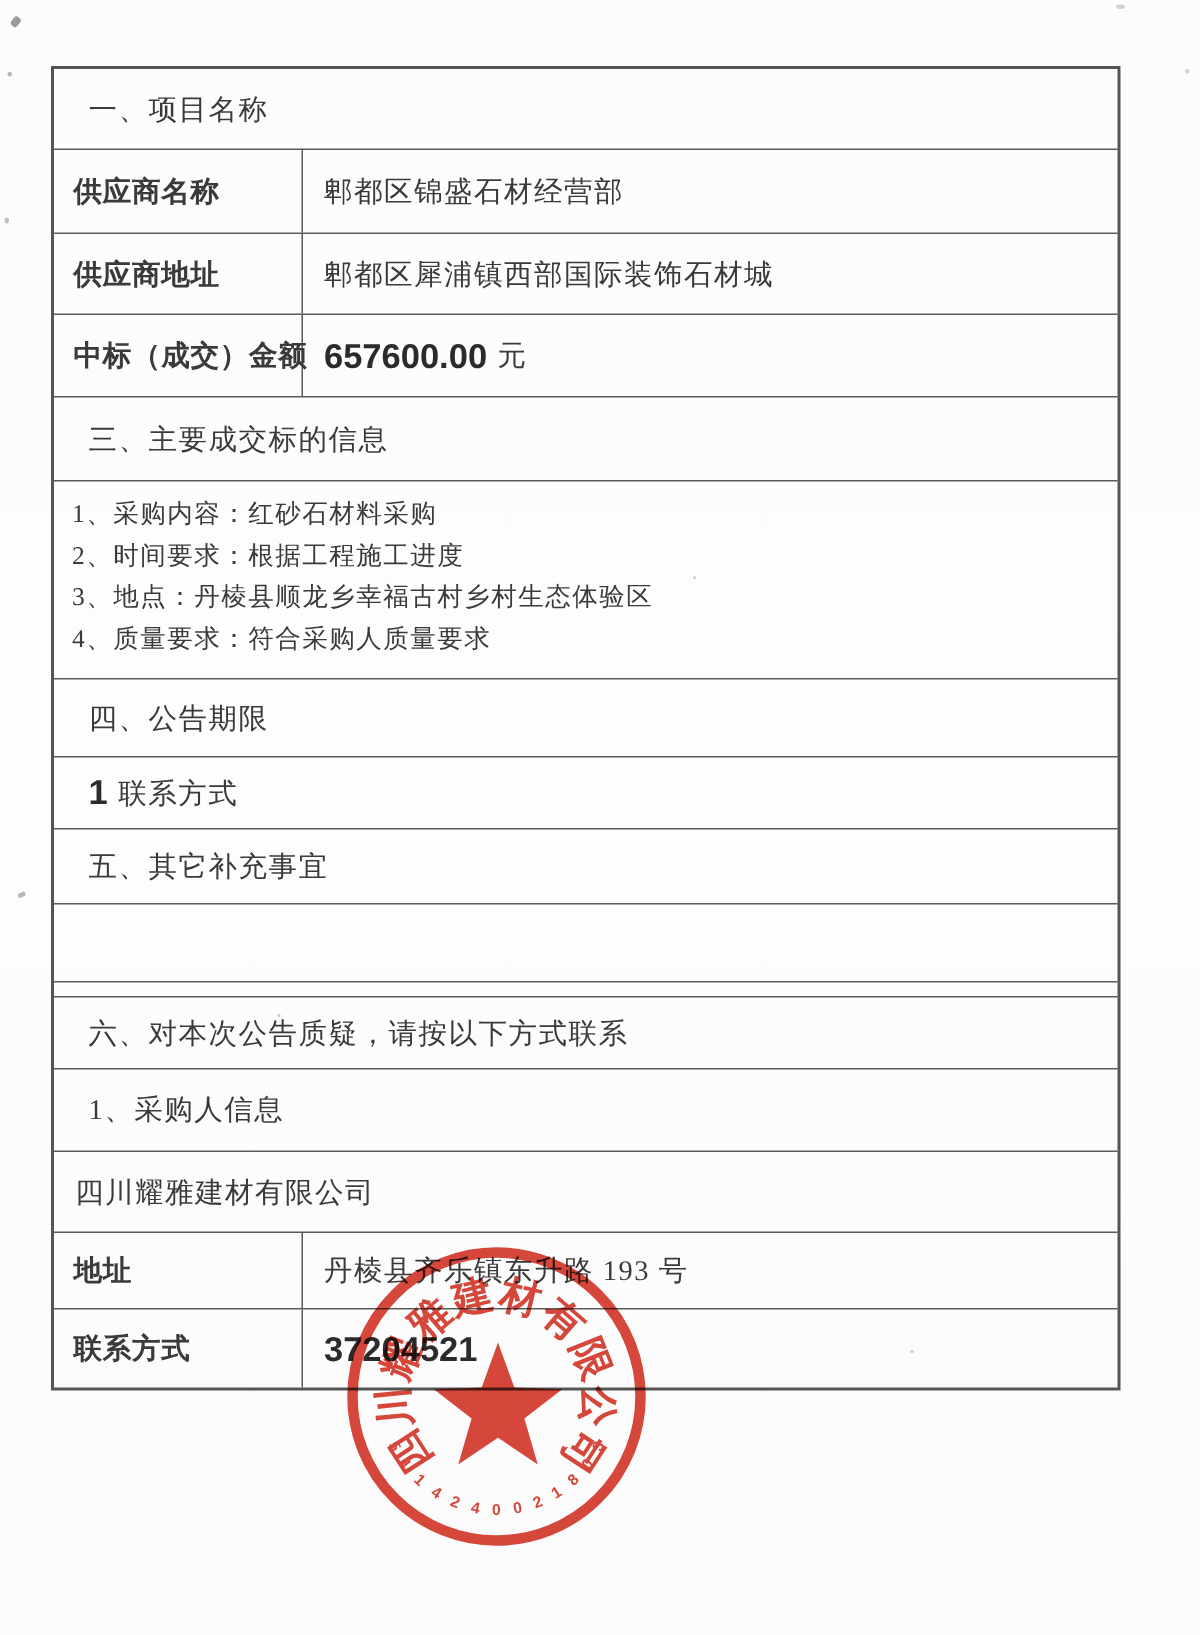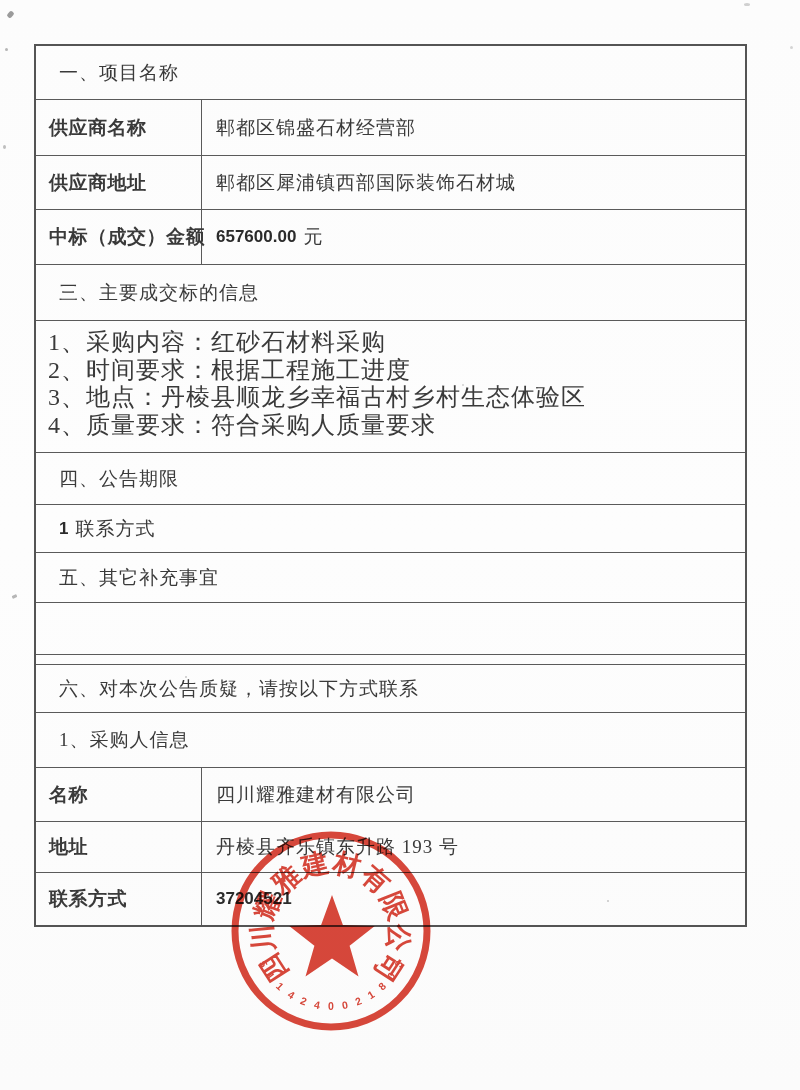--- a/index.html
+++ b/index.html
@@ -10,22 +10,22 @@
          border:2px solid #545454;background:transparent;}
   .row{box-sizing:border-box;border-bottom:1.6px solid #5a5a5a;display:flex;align-items:center;
        font-size:19px;letter-spacing:1px;}
   .row:last-child{border-bottom:none;justify-content:space-between;}
   .sec,.txt{padding-left:23px;}
   .kv{padding:0;align-items:stretch;}
   .kv .label{box-sizing:border-box;width:166px;border-right:1.6px solid #5a5a5a;
              display:flex;align-items:center;padding-left:13px;white-space:nowrap;letter-spacing:0.5px;font-weight:bold;}
   .kv .value{flex:1;display:flex;align-items:center;padding-left:14px;}
   .list{display:block;padding:8px 0 0 12px;}
-  .list div{line-height:27.5px;font-size:24px;}
-  .num{font-family:"Liberation Sans", sans-serif;font-weight:700;font-size:17px;color:#2b2b2b;letter-spacing:0;}
+  .list div{line-height:27.5px;font-size:17px;}
+  .num{font-family:"Liberation Sans", sans-serif;font-weight:700;font-size:23px;color:#2b2b2b;letter-spacing:0;}
   .unit{margin-left:7px;}
   .gap{margin-right:7px;}
   
   .h54{height:54px}.h55{height:55px}.h56{height:56px}.h52{height:52px}.h48{height:48px}
   .h50{height:50px}.h51{height:51px}.h10{height:10px}.h132{height:132px}
   
   .stamp{position:absolute;left:221px;top:821px;width:220px;height:220px;
          mix-blend-mode:multiply;opacity:0.93;z-index:5;pointer-events:none;}
   .stamp text{fill:#d63a2c;}
   .stamp .stamp-char{font-family:"Liberation Serif", serif;font-weight:700;font-size:27px;text-anchor:middle;}
@@ -72,21 +72,20 @@
     </div>
 
     <div class="row h50 sec">五、其它补充事宜</div>
     <div class="row h52 txt"></div>
     <div class="row h10"></div>
 
     <div class="row h48 sec">六、对本次公告质疑，请按以下方式联系</div>
     <div class="row h55 sec">1、采购人信息</div>
 
     <div class="row h54 kv">
-      <div class="label">名称</div>
       <div class="value">四川耀雅建材有限公司</div>
     </div>
     <div class="row h51 kv">
       <div class="label">地址</div>
       <div class="value">丹棱县齐乐镇东升路 193 号</div>
     </div>
     <div class="row h52 kv">
       <div class="label">联系方式</div>
       <div class="value num">37204521</div>
     </div>

